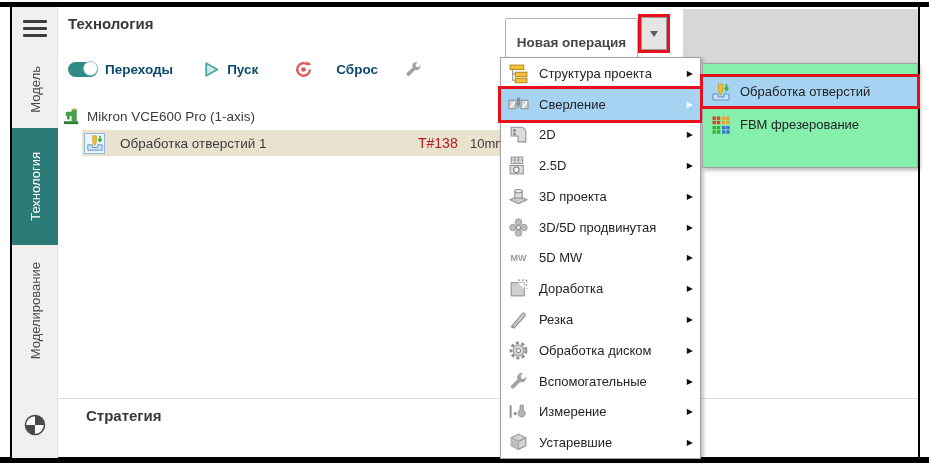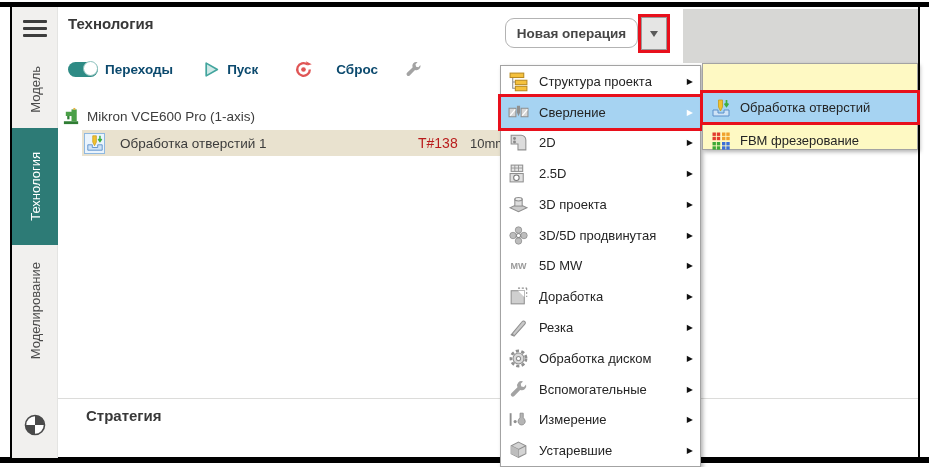--- a/index.html
+++ b/index.html
@@ -38,47 +38,47 @@
   .tree-row { position:absolute; display:flex; align-items:center; font-size:13.5px; color:#3c3c3c; cursor:pointer; }
   #machine-row { left:62px; top:105px; height:23px; }
   #op-row { left:82px; top:130px; width:430px; height:26px; background:#e9e2cf; }
   #op-row .op-name { margin-left:15px; }
   .op-tool { position:absolute; left:336px; color:#b91c1c; font-size:14px; }
   .op-info { position:absolute; left:388px; color:#3c3c3c; font-size:13px; white-space:nowrap; }
   .icon-frame { width:21px; height:21px; border:1px solid #8fb8e0; background:#eaf4fd;
                 display:flex; align-items:center; justify-content:center; margin-left:2px; }
 
   
-  #new-op-btn { position:absolute; left:505px; top:18px; width:133px; height:30px; background:#fff;
-                border:1px solid #b3b3b3; border-radius:9px; display:flex; align-items:center;
+  #new-op-btn { position:absolute; left:505px; top:18px; width:133px; height:48px; background:#fff;
+                border:1px solid #b3b3b3; border-radius:2px; display:flex; align-items:center;
                 justify-content:center; font-size:13.5px; font-weight:bold; color:#474747; cursor:pointer; }
   #new-op-arrow { position:absolute; left:641px; top:17px; width:26px; height:33px; background:#e5e5e4;
                   border:1px solid #9a9a9a; display:flex; align-items:center; justify-content:center;
                   cursor:pointer; outline:3px solid #e8101c; z-index:12; }
   .tri-down { width:0; height:0; border-left:4.5px solid transparent; border-right:4.5px solid transparent;
               border-top:6px solid #5a5a5a; }
 
   
   #gray-band { position:absolute; left:683px; top:9px; width:235px; height:54px; background:#d7d7d5; }
 
   
   #menu { position:absolute; left:500px; top:57px; width:201px; height:402px; background:#fff;
           border:1px solid #a3a3a3; box-shadow:2px 2px 4px rgba(0,0,0,.3); z-index:10;
-          display:flex; flex-direction:column;margin-top:8px; }
+          display:flex; flex-direction:column; }
   .m-row { flex:1; display:flex; align-items:center; padding:0 7px; font-size:13px; color:#242424;
            cursor:pointer; position:relative; }
   .m-row .lbl { margin-left:10px; }
   .m-row .arrow { margin-left:auto; font-size:8px; color:#111; }
   .m-row.hl { background:#a6d3f2; outline:3px solid #e8101c; z-index:2; }
   .m-row svg, .m-row .txticon { flex:0 0 auto; }
 
   
-  #submenu { position:absolute; left:702px; top:63px; width:216px; height:87px; background:#fef9c3;
+  #submenu { position:absolute; left:702px; top:63px; width:216px; height:105px; background:#86efac;
              border:1px solid #a3a3a3; box-shadow:2px 2px 4px rgba(0,0,0,.3); z-index:11;
-             padding-top:29px; }
+             padding-top:13px; }
   .sm-row { height:29px; display:flex; align-items:center; padding:0 8px; font-size:13px;
             color:#242424; cursor:pointer; position:relative; }
   .sm-row + .sm-row { margin-top:4px; }
   .sm-row.hl { background:#a6d3f2; outline:3px solid #e8101c; z-index:2; }
   .sm-row .lbl { margin-left:9px; }
 
   .mw-txt { font-size:9px; font-weight:bold; color:#9a9a9a; width:21px; text-align:center; }
 </style>
 </head>
 <body>

